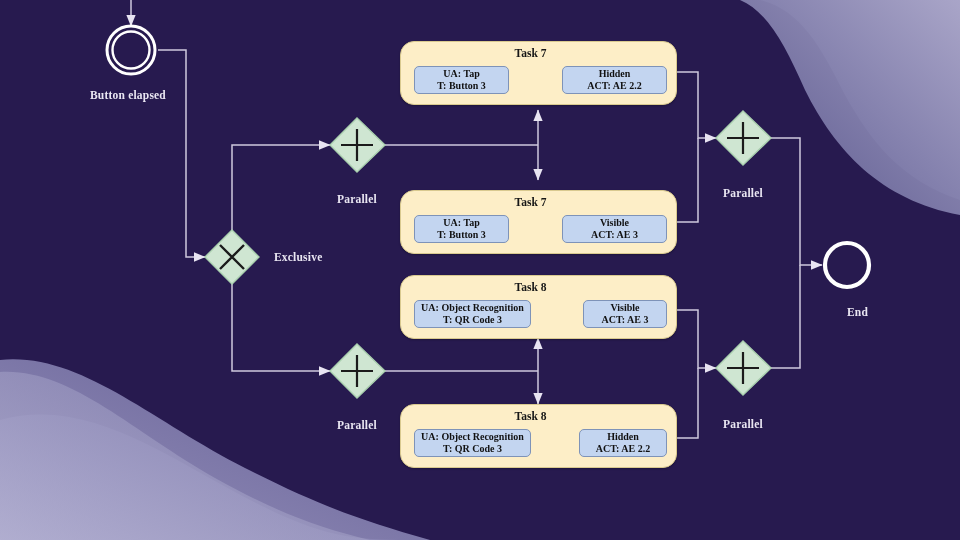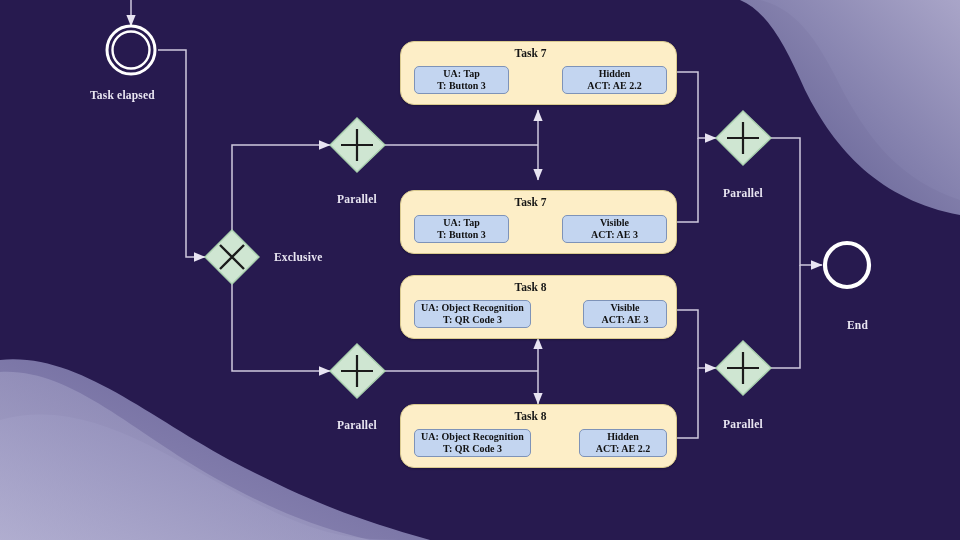--- a/index.html
+++ b/index.html
@@ -166,22 +166,22 @@
   </g>
 
   <g fill="none" stroke="#3a3020" stroke-width="1.5">
     <path d="M508,76 L578,76" marker-end="url(#arwDark)"></path>
     <path d="M508,225 L578,225" marker-end="url(#arwDark)"></path>
     <path d="M530,310 L578,310" marker-end="url(#arwDark)"></path>
     <path d="M527,438 L578,438" marker-end="url(#arwDark)"></path>
   </g>
 </svg>
 
-<div class="node-label" style="left:90px; top:89px;">Task elapsed</div>
-<div class="node-label" style="left:847px; top:319px;">End</div>
+<div class="node-label" style="left:90px; top:89px;">Button elapsed</div>
+<div class="node-label" style="left:847px; top:306px;">End</div>
 
 <div class="node-label gw-label" style="left:357px; top:193px;">Parallel</div>
 <div class="node-label gw-label" style="left:357px; top:419px;">Parallel</div>
 <div class="node-label" style="left:274px; top:251px;">Exclusive</div>
 <div class="node-label gw-label" style="left:743px; top:187px;">Parallel</div>
 <div class="node-label gw-label" style="left:743px; top:418px;">Parallel</div>
 
 <div class="task-box" style="left:400px; top:41px; width:277px; height:64px;">
   <div class="task-title">Task 7</div>
   <div class="act-box" style="left:13px; top:24px; width:95px; height:28px;">

